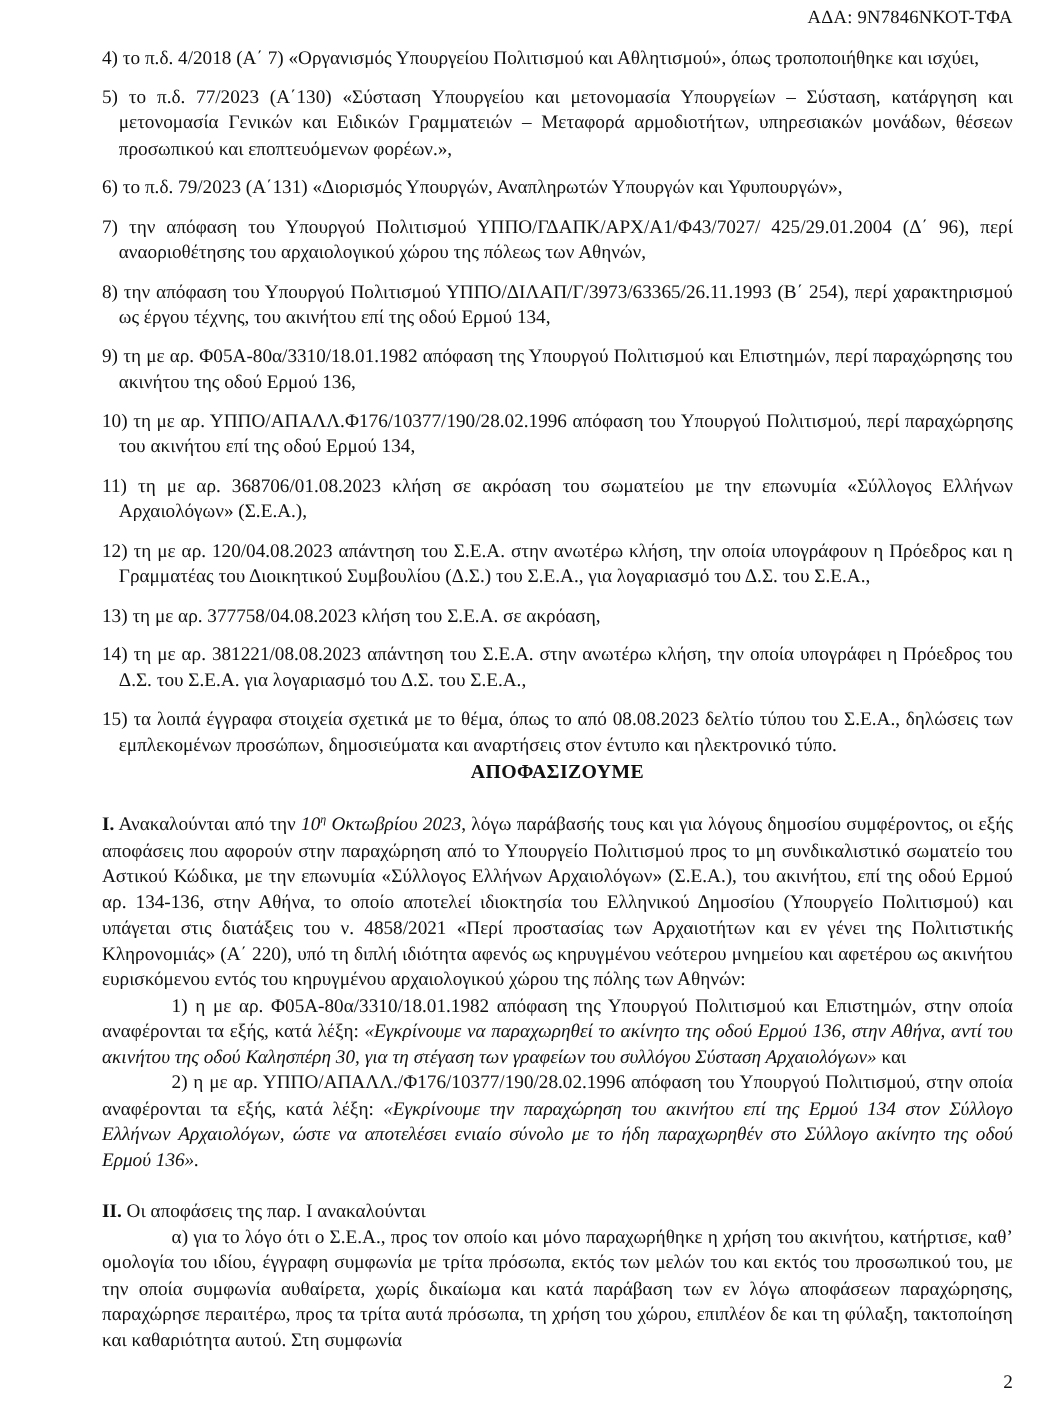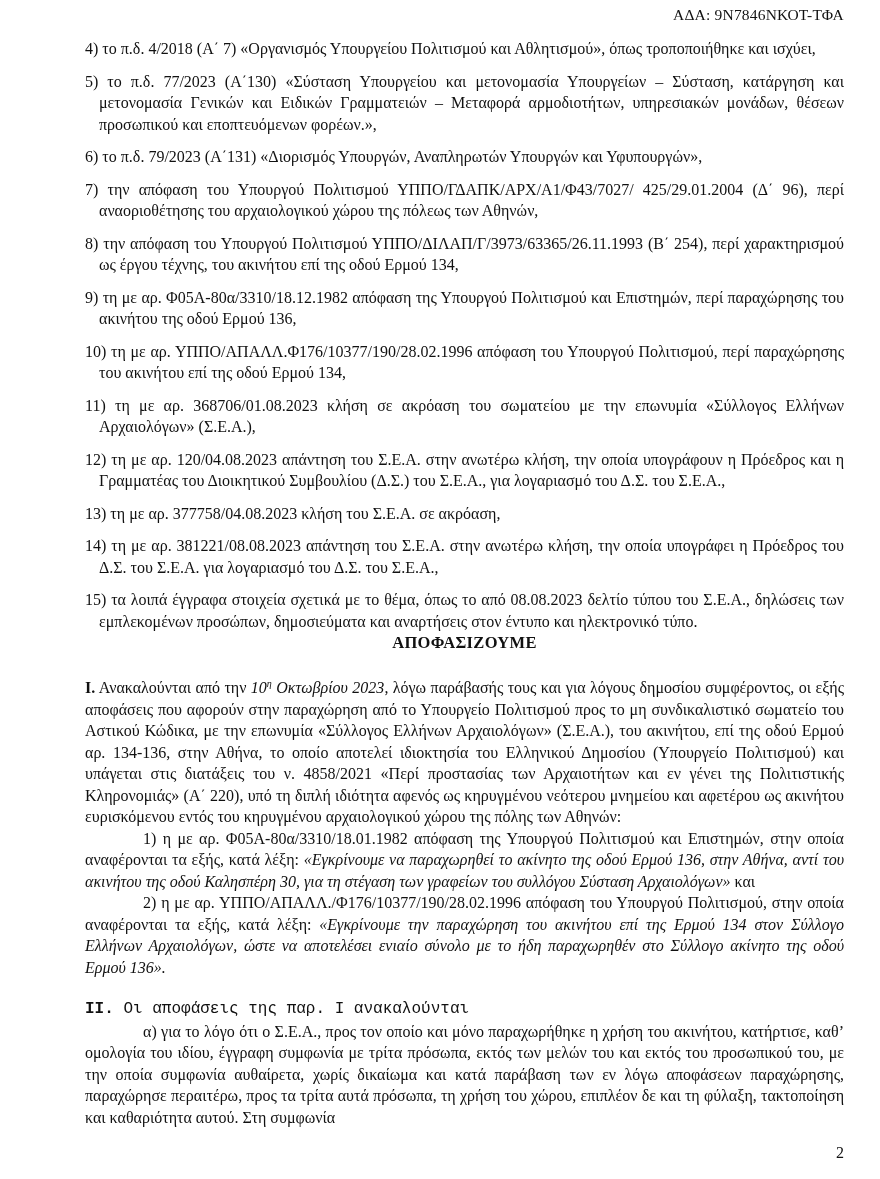--- a/index.html
+++ b/index.html
@@ -42,21 +42,21 @@
     line-height: 22px;
     margin-bottom: 23px;
     letter-spacing: 0.3px;
   }
   .para {
     font-size: 16px;
     line-height: 21.5px;
     text-align: justify;
   }
   .para.indented { text-indent: 58px; }
-  .section-2-line { margin-top: 21px; font-family: Liberation Mono, monospace; }
+  .section-2-line { margin-top: 21px; }
   .bold { font-weight: bold; }
   .quote-italic { font-style: italic; }
   sup.ord {
     font-size: 10px;
     vertical-align: super;
     line-height: 0;
   }
   .page-number {
     text-align: right;
     font-size: 16px;
@@ -70,21 +70,21 @@
 <div class="page">
 
   <div class="ada-line">ΑΔΑ: 9Ν7846ΝΚΟΤ-ΤΦΑ</div>
 
   <div class="doc-list">
     <div class="doc-list-item"><span>4)</span> <span>το π.δ. 4/2018 (Α΄ 7) «Οργανισμός Υπουργείου Πολιτισμού και Αθλητισμού», όπως τροποποιήθηκε και ισχύει,</span></div>
     <div class="doc-list-item"><span>5)</span> <span>το π.δ. 77/2023 (Α΄130) «Σύσταση Υπουργείου και μετονομασία Υπουργείων – Σύσταση, κατάργηση και μετονομασία Γενικών και Ειδικών Γραμματειών – Μεταφορά αρμοδιοτήτων, υπηρεσιακών μονάδων, θέσεων προσωπικού και εποπτευόμενων φορέων.»,</span></div>
     <div class="doc-list-item"><span>6)</span> <span>το π.δ. 79/2023 (Α΄131) «Διορισμός Υπουργών, Αναπληρωτών Υπουργών και Υφυπουργών»,</span></div>
     <div class="doc-list-item"><span>7)</span> <span>την απόφαση του Υπουργού Πολιτισμού ΥΠΠΟ/ΓΔΑΠΚ/ΑΡΧ/Α1/Φ43/7027/ 425/29.01.2004 (Δ΄ 96), περί αναοριοθέτησης του αρχαιολογικού χώρου της πόλεως των Αθηνών,</span></div>
     <div class="doc-list-item"><span>8)</span> <span>την απόφαση του Υπουργού Πολιτισμού ΥΠΠΟ/ΔΙΛΑΠ/Γ/3973/63365/26.11.1993 (Β΄ 254), περί χαρακτηρισμού ως έργου τέχνης, του ακινήτου επί της οδού Ερμού 134,</span></div>
-    <div class="doc-list-item"><span>9)</span> <span>τη με αρ. Φ05Α-80α/3310/18.12.1982 απόφαση της Υπουργού Πολιτισμού και Επιστημών, περί παραχώρησης του ακινήτου της οδού Ερμού 136,</span></div>
+    <div class="doc-list-item"><span>9)</span> <span>τη με αρ. Φ05Α-80α/3310/18.01.1982 απόφαση της Υπουργού Πολιτισμού και Επιστημών, περί παραχώρησης του ακινήτου της οδού Ερμού 136,</span></div>
     <div class="doc-list-item"><span>10)</span> <span>τη με αρ. ΥΠΠΟ/ΑΠΑΛΛ.Φ176/10377/190/28.02.1996 απόφαση του Υπουργού Πολιτισμού, περί παραχώρησης του ακινήτου επί της οδού Ερμού 134,</span></div>
     <div class="doc-list-item"><span>11)</span> <span>τη με αρ.  368706/01.08.2023 κλήση σε ακρόαση του σωματείου με την επωνυμία «Σύλλογος Ελλήνων Αρχαιολόγων» (Σ.Ε.Α.),</span></div>
     <div class="doc-list-item"><span>12)</span> <span>τη με αρ. 120/04.08.2023 απάντηση του Σ.Ε.Α. στην ανωτέρω κλήση, την οποία υπογράφουν η Πρόεδρος και η Γραμματέας του Διοικητικού Συμβουλίου (Δ.Σ.) του Σ.Ε.Α., για λογαριασμό του Δ.Σ. του Σ.Ε.Α.,</span></div>
     <div class="doc-list-item"><span>13)</span> <span>τη με αρ. 377758/04.08.2023 κλήση του Σ.Ε.Α. σε ακρόαση,</span></div>
     <div class="doc-list-item"><span>14)</span> <span>τη με αρ. 381221/08.08.2023 απάντηση του Σ.Ε.Α. στην ανωτέρω κλήση, την οποία υπογράφει η Πρόεδρος του Δ.Σ. του Σ.Ε.Α. για λογαριασμό του Δ.Σ. του Σ.Ε.Α.,</span></div>
     <div class="doc-list-item"><span>15)</span> <span>τα λοιπά έγγραφα στοιχεία σχετικά με το θέμα, όπως το από 08.08.2023 δελτίο τύπου του Σ.Ε.Α., δηλώσεις των εμπλεκομένων προσώπων, δημοσιεύματα και αναρτήσεις στον έντυπο και ηλεκτρονικό τύπο.</span></div>
   </div>
 
   <div class="decision-heading">ΑΠΟΦΑΣΙΖΟΥΜΕ</div>
 

